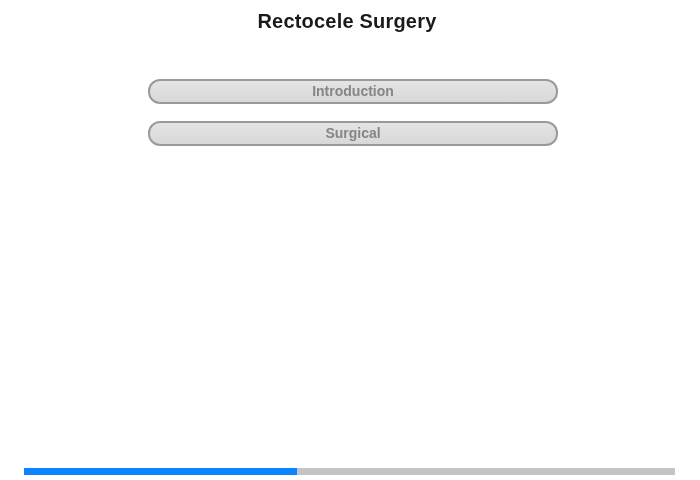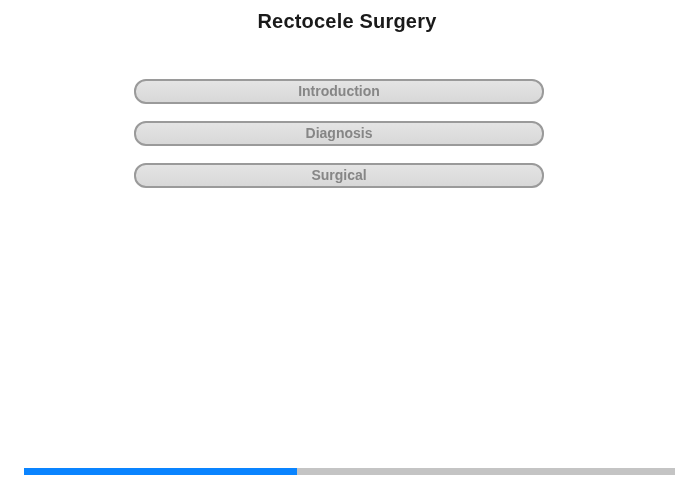--- a/index.html
+++ b/index.html
@@ -30,21 +30,21 @@
     left: 0;
     width: 694px;
     text-align: center;
     font-size: 20px;
     font-weight: bold;
     color: var(--title-color);
     letter-spacing: 0.2px;
   }
   .menu {
     position: absolute;
-    left: 134px;
+    left: 148px;
     top: 79px;
     width: 410px;
   }
   .menu-btn {
     width: 410px;
     height: 25px;
     margin-bottom: 17px;
     border: 2px solid var(--btn-border);
     border-radius: 12px;
     background: linear-gradient(#e4e4e4, #d8d8d8);
@@ -75,19 +75,18 @@
     background: var(--progress-blue);
   }
 </style>
 </head>
 <body>
 
 <div class="page-title">Rectocele Surgery</div>
 
 <nav class="menu">
     <div class="menu-btn">Introduction</div>
-    <div class="menu-btn">Diagnosis</div>
     <div class="menu-btn">Surgical</div>
   </nav>
 
 <div class="progress-track">
   <div class="progress-fill" style="width: 42%;"></div>
 </div>
 
 </body></html>

